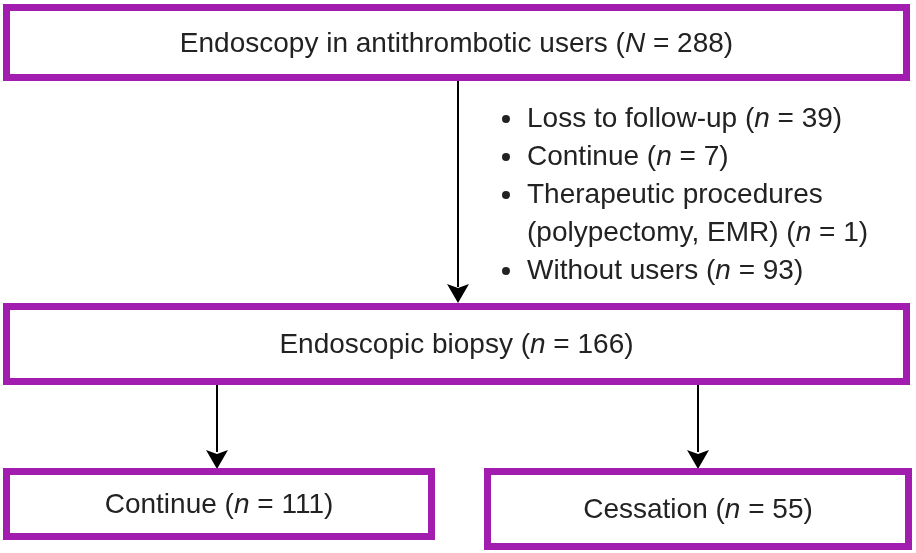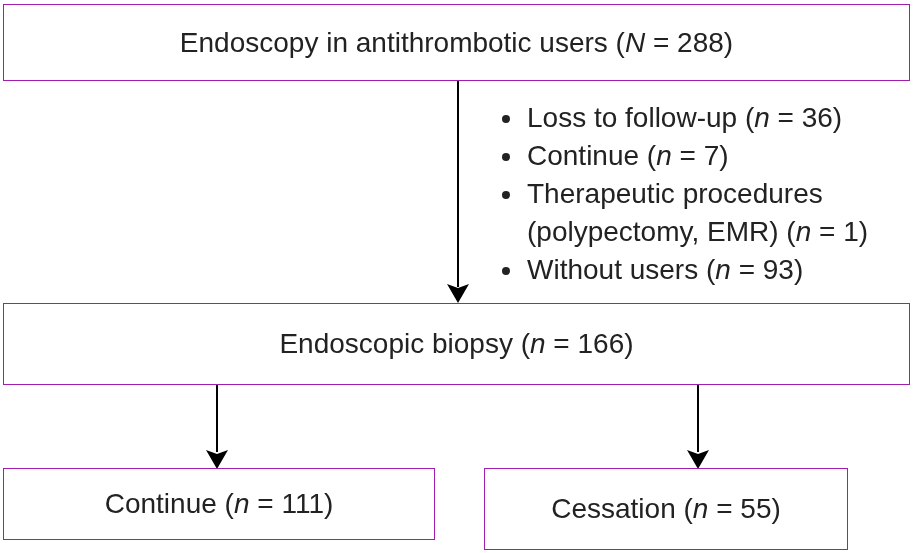--- a/index.html
+++ b/index.html
@@ -12,33 +12,33 @@
     width: 916px;
     height: 553px;
     background: #ffffff;
     font-family: "Liberation Sans", "DejaVu Sans", sans-serif;
     color: #222222;
     overflow: hidden;
   }
   .box {
     position: absolute;
     box-sizing: border-box;
-    border: 1px solid #a21caf;
+    border: 7px solid #a21caf;
     background: #ffffff;
     display: flex;
     align-items: center;
     justify-content: center;
     font-size: 28px;
     line-height: 1.2;
     white-space: nowrap;
   }
   .box-top    { left: 3px;   top: 4px;   width: 907px; height: 77px; }
   .box-mid    { left: 3px;   top: 303px; width: 907px; height: 82px; }
   .box-bl     { left: 3px;   top: 468px; width: 432px; height: 72px; }
-  .box-br     { left: 484px; top: 468px; width: 364px; height: 82px; }
+  .box-br     { left: 484px; top: 468px; width: 428px; height: 82px; }
 
   .nvar { font-style: italic; }
 
   .stem {
     position: absolute;
     width: 2px;
     background: #000000;
   }
   .stem-1 { left: 457px; top: 81px;  height: 206px; }
   .stem-2 { left: 216px; top: 385px; height: 67px;  }
@@ -78,21 +78,21 @@
   </div>
 
   <div class="stem stem-1"></div>
   <div class="head head-1">
     <svg width="22" height="19" viewBox="0 0 22 19">
         <polygon points="0,0 11,4 22,0 11,19" fill="#000000"></polygon>
       </svg>
   </div>
 
   <ul class="exclusions">
-    <li><span>Loss to follow-up (</span><span class="nvar">n</span><span> = 36)</span></li>
+    <li><span>Loss to follow-up (</span><span class="nvar">n</span><span> = 39)</span></li>
     <li><span>Continue (</span><span class="nvar">n</span><span> = 7)</span></li>
     <li><span>Therapeutic procedures (polypectomy, EMR) (</span><span class="nvar">n</span><span> = 1)</span></li>
     <li><span>Without users (</span><span class="nvar">n</span><span> = 93)</span></li>
   </ul>
 
   <div class="box box-mid">
     <span><span>Endoscopic biopsy (</span><span class="nvar">n</span><span> = 166)</span></span>
   </div>
 
   <div class="stem stem-2"></div>

